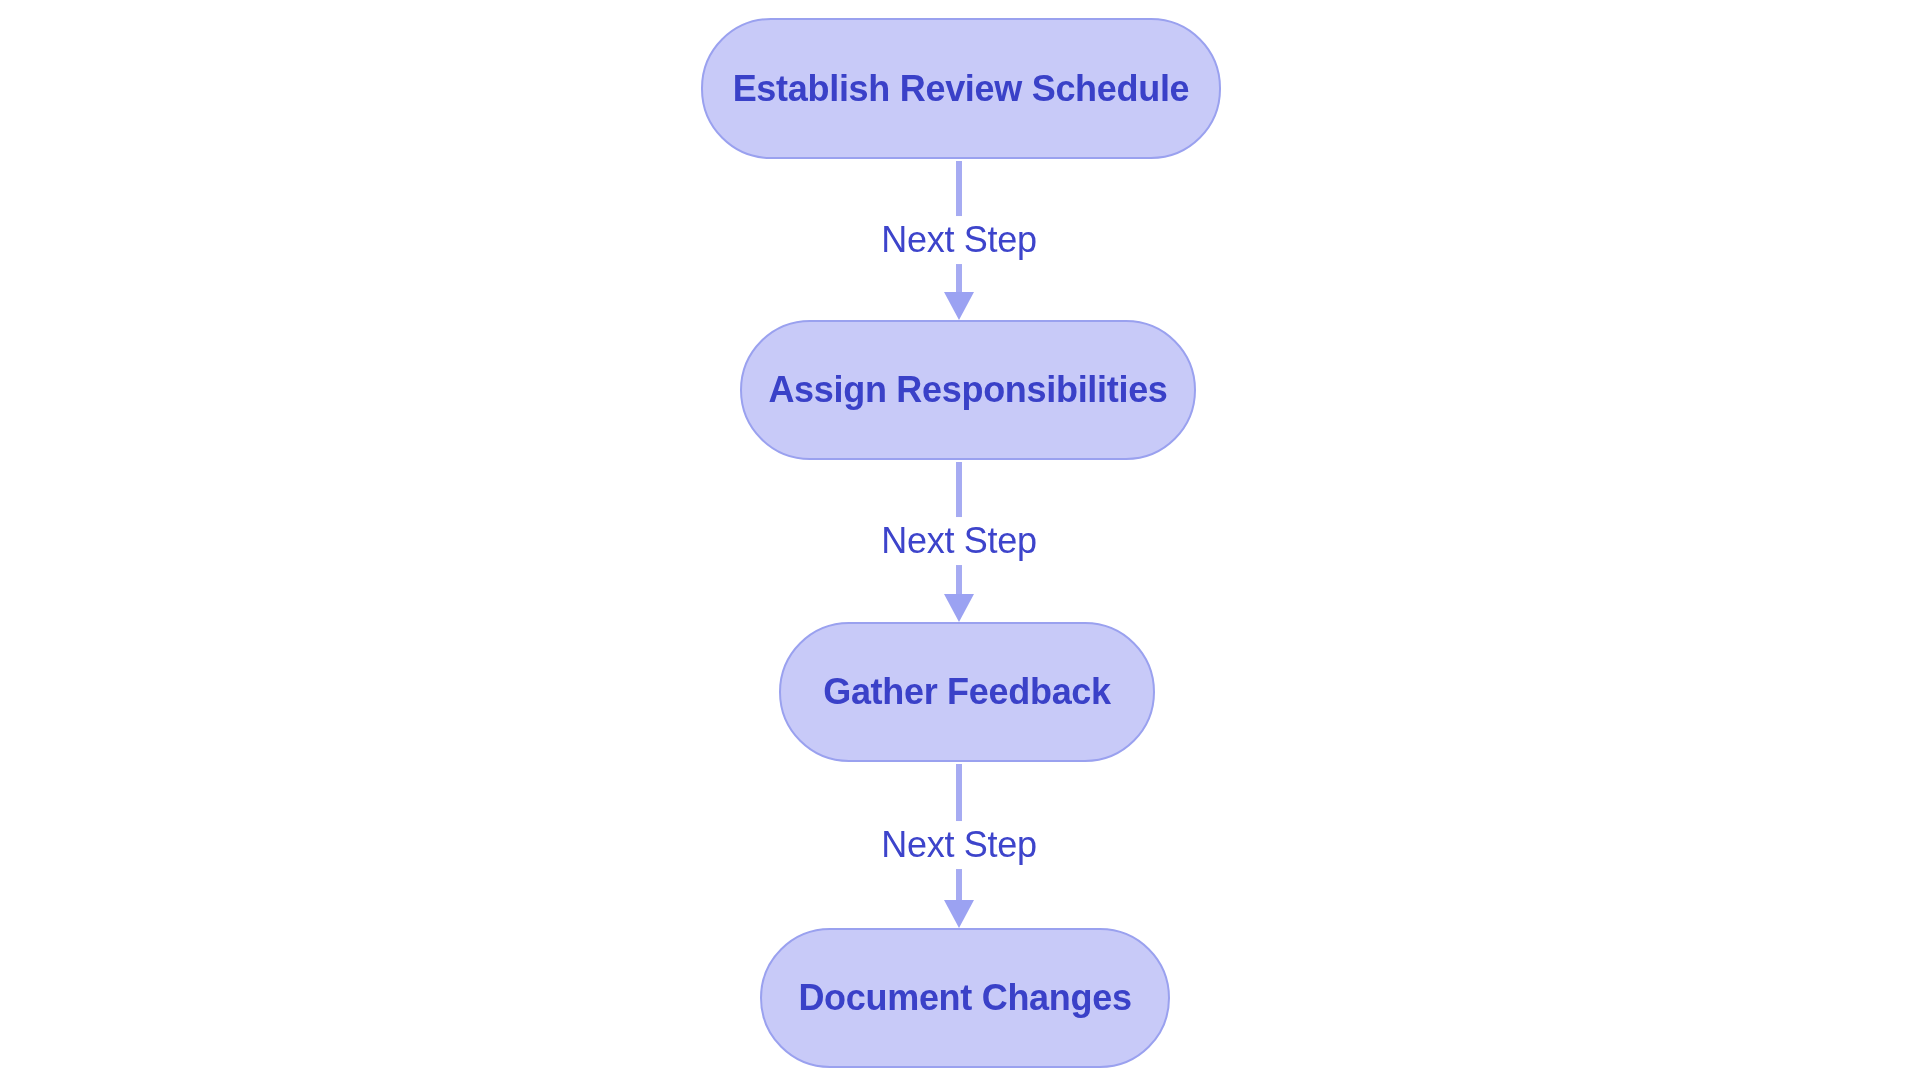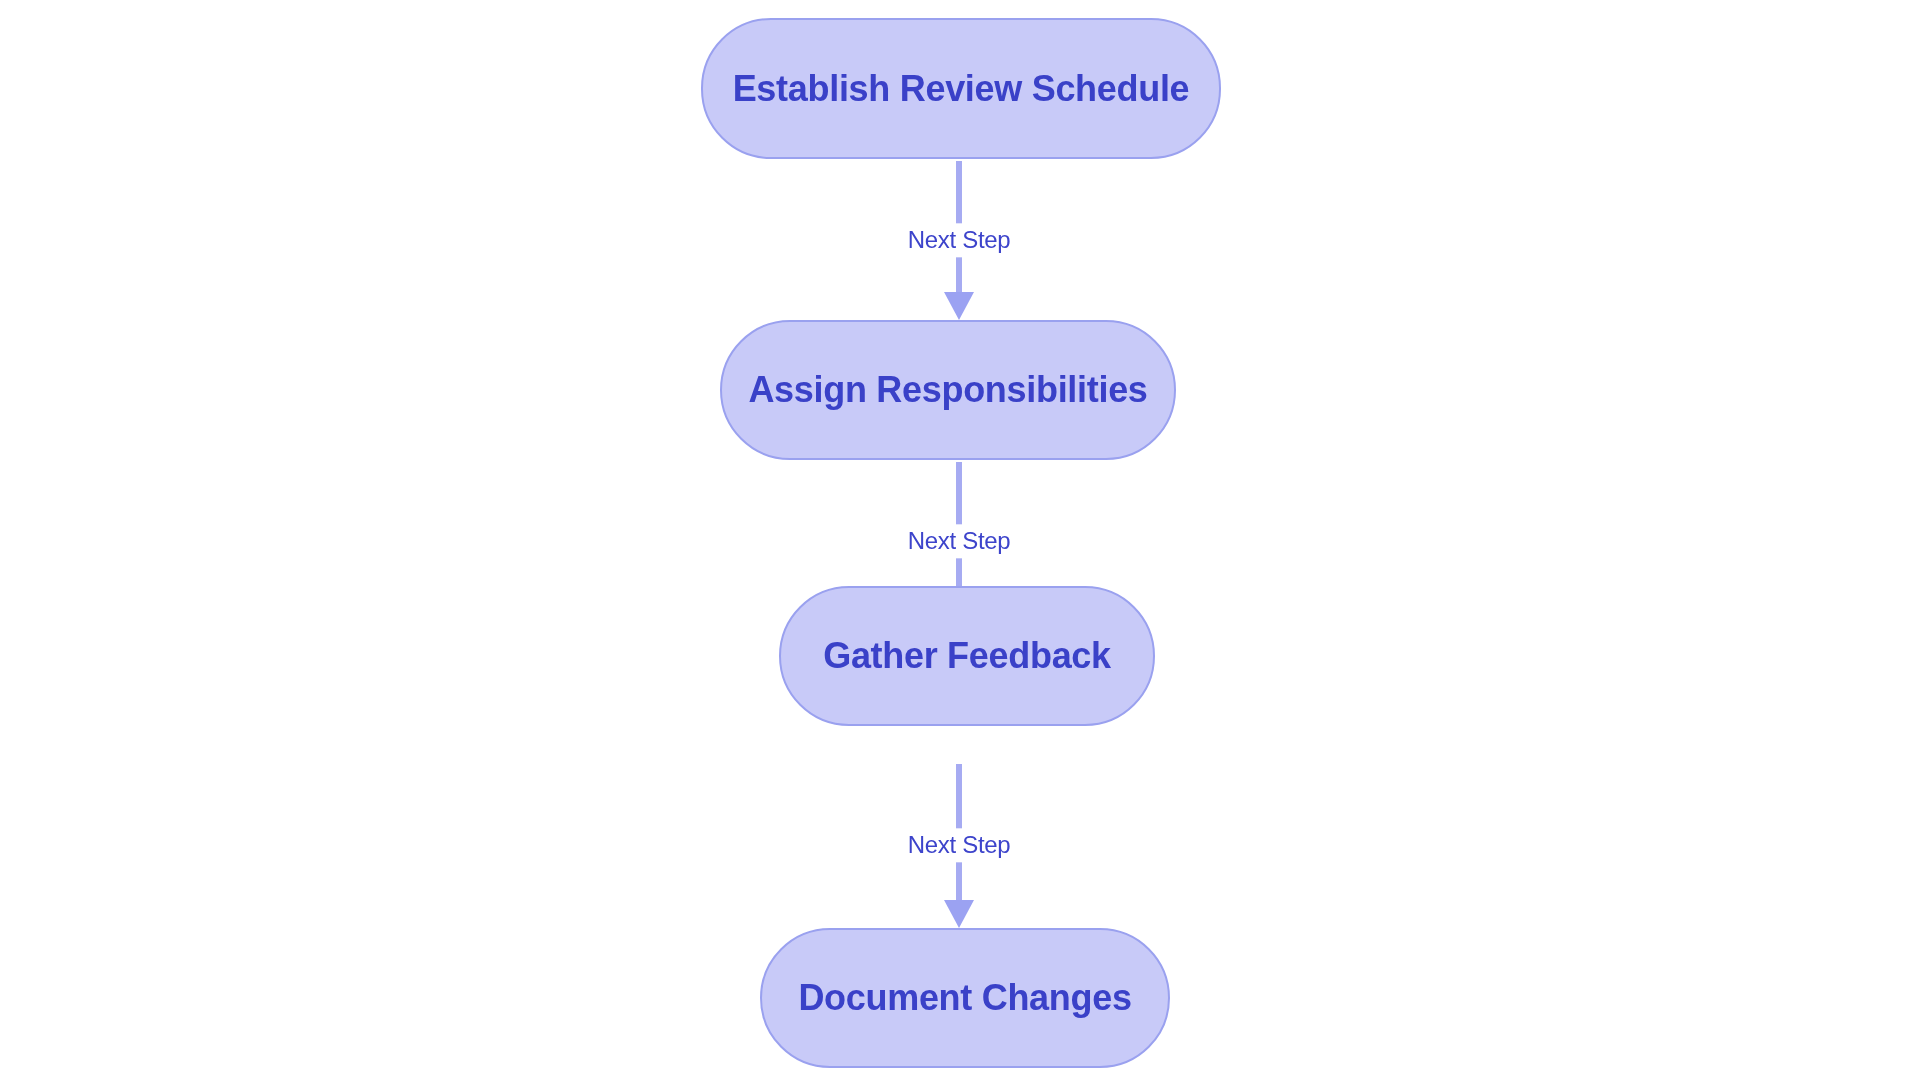--- a/index.html
+++ b/index.html
@@ -30,22 +30,22 @@
     display:flex;align-items:center;justify-content:center;
   }
   .node-label{
     color:var(--node-text);
     font-size:36px;
     font-weight:700;
     letter-spacing:-0.3px;
     white-space:nowrap;
   }
   .node-1{left:701px;top:18px;width:520px;height:141px;}
-  .node-2{left:720px;top:320px;width:456px;}
-  .node-3{left:779px;top:586px;width:376px;}
+  .node-2{left:740px;top:320px;width:456px;}
+  .node-3{left:779px;top:622px;width:376px;}
   .node-4{left:760px;top:928px;width:410px;}
 
   .edge{position:absolute;left:959px;width:0;}
   .edge-1{top:161px;height:159px;}
   .edge-2{top:462px;height:160px;}
   .edge-3{top:764px;height:164px;}
   .edge-line{
     position:absolute;
     left:-3px;top:0;bottom:26px;width:6px;
     background:var(--edge-line);
@@ -57,21 +57,21 @@
     border-left:15px solid transparent;
     border-right:15px solid transparent;
     border-top:28px solid var(--edge-arrowhead);
   }
   .edge-label{
     position:absolute;
     left:0;top:50%;
     transform:translate(-50%,-52%);
     background:var(--edge-label-bg);
     color:var(--edge-label-text);
-    font-size:24px;
+    font-size:36px;
     font-weight:500;
     letter-spacing:-0.3px;
     white-space:nowrap;
     padding:3px 8px;
   }
 </style>
 </head>
 <body>
 
 <div class="canvas">

